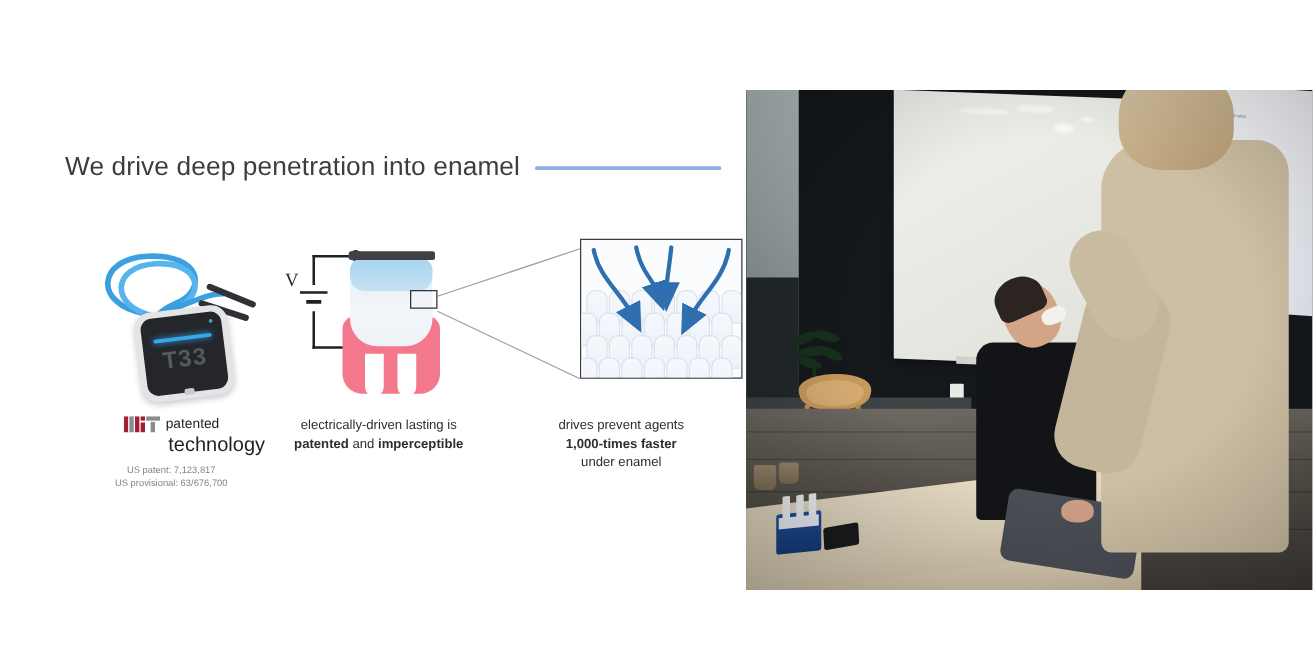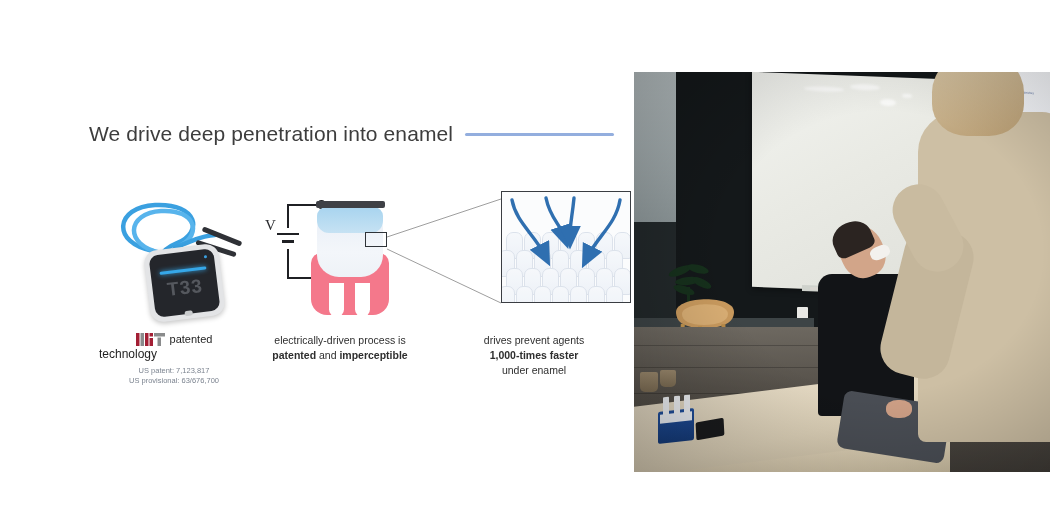--- a/index.html
+++ b/index.html
@@ -2,21 +2,21 @@
 <html><head>
 <meta charset="utf-8">
 <style>
   html,body{margin:0;padding:0;}
   body{
     width:1050px;height:525px;
     background:#ffffff;
     font-family:"Liberation Sans","DejaVu Sans",sans-serif;
     overflow:hidden;position:relative;
   }
-  .slide{position:absolute;inset:0;margin-left:37px;}
+  .slide{position:absolute;inset:0;}
 
   
   .title-row{
     position:absolute;left:52px;top:122px;
     display:flex;align-items:center;gap:12px;width:525px;
   }
   .title-text{
     font-size:21px;font-weight:400;color:#3d3d3d;
     letter-spacing:.1px;white-space:nowrap;
   }
@@ -132,21 +132,21 @@
     position:absolute;top:148px;width:100%;text-align:center;
     font-size:10.5px;color:#2e2e2e;line-height:1.42;
   }
   .cap b{font-weight:700;}
   .mit-line{
     display:flex;align-items:flex-end;justify-content:center;gap:4px;
     margin-bottom:1px;
   }
   .mit-logo{display:block;}
   .mit-word{font-size:11px;color:#1f1f1f;line-height:1;padding-bottom:1px;}
-  .mit-sub{font-size:12px;color:#1f1f1f;text-align:left;line-height:1.3;}
+  .mit-sub{font-size:16px;color:#1f1f1f;text-align:right;line-height:1.3;}
   .patents{
     margin-top:3px;font-size:7.5px;color:#7c8490;line-height:1.45;text-align:center;
   }
 
   
   .photo{
     position:absolute;left:597px;top:72px;width:453px;height:400px;
     overflow:hidden;background:#141414;
   }
   .ph{position:absolute;}
@@ -310,21 +310,21 @@
             <div class="gum-notch gn1"></div>
             <div class="gum-notch gn2"></div>
           </div>
           <div class="crown"></div>
           <div class="enamel"></div>
           <div class="electrode"></div>
           <div class="focusbox"></div>
         </div>
       </div>
       <div class="cap">
-        <div>electrically-driven process is</div>
+        <div>electrically-driven lasting is</div>
         <div>
           <b>patented</b><span> and </span><b>imperceptible</b>
         </div>
       </div>
     </div>
 
     <div class="col col-c">
       <div class="art">
         <div class="detail">
           <div class="rods">

